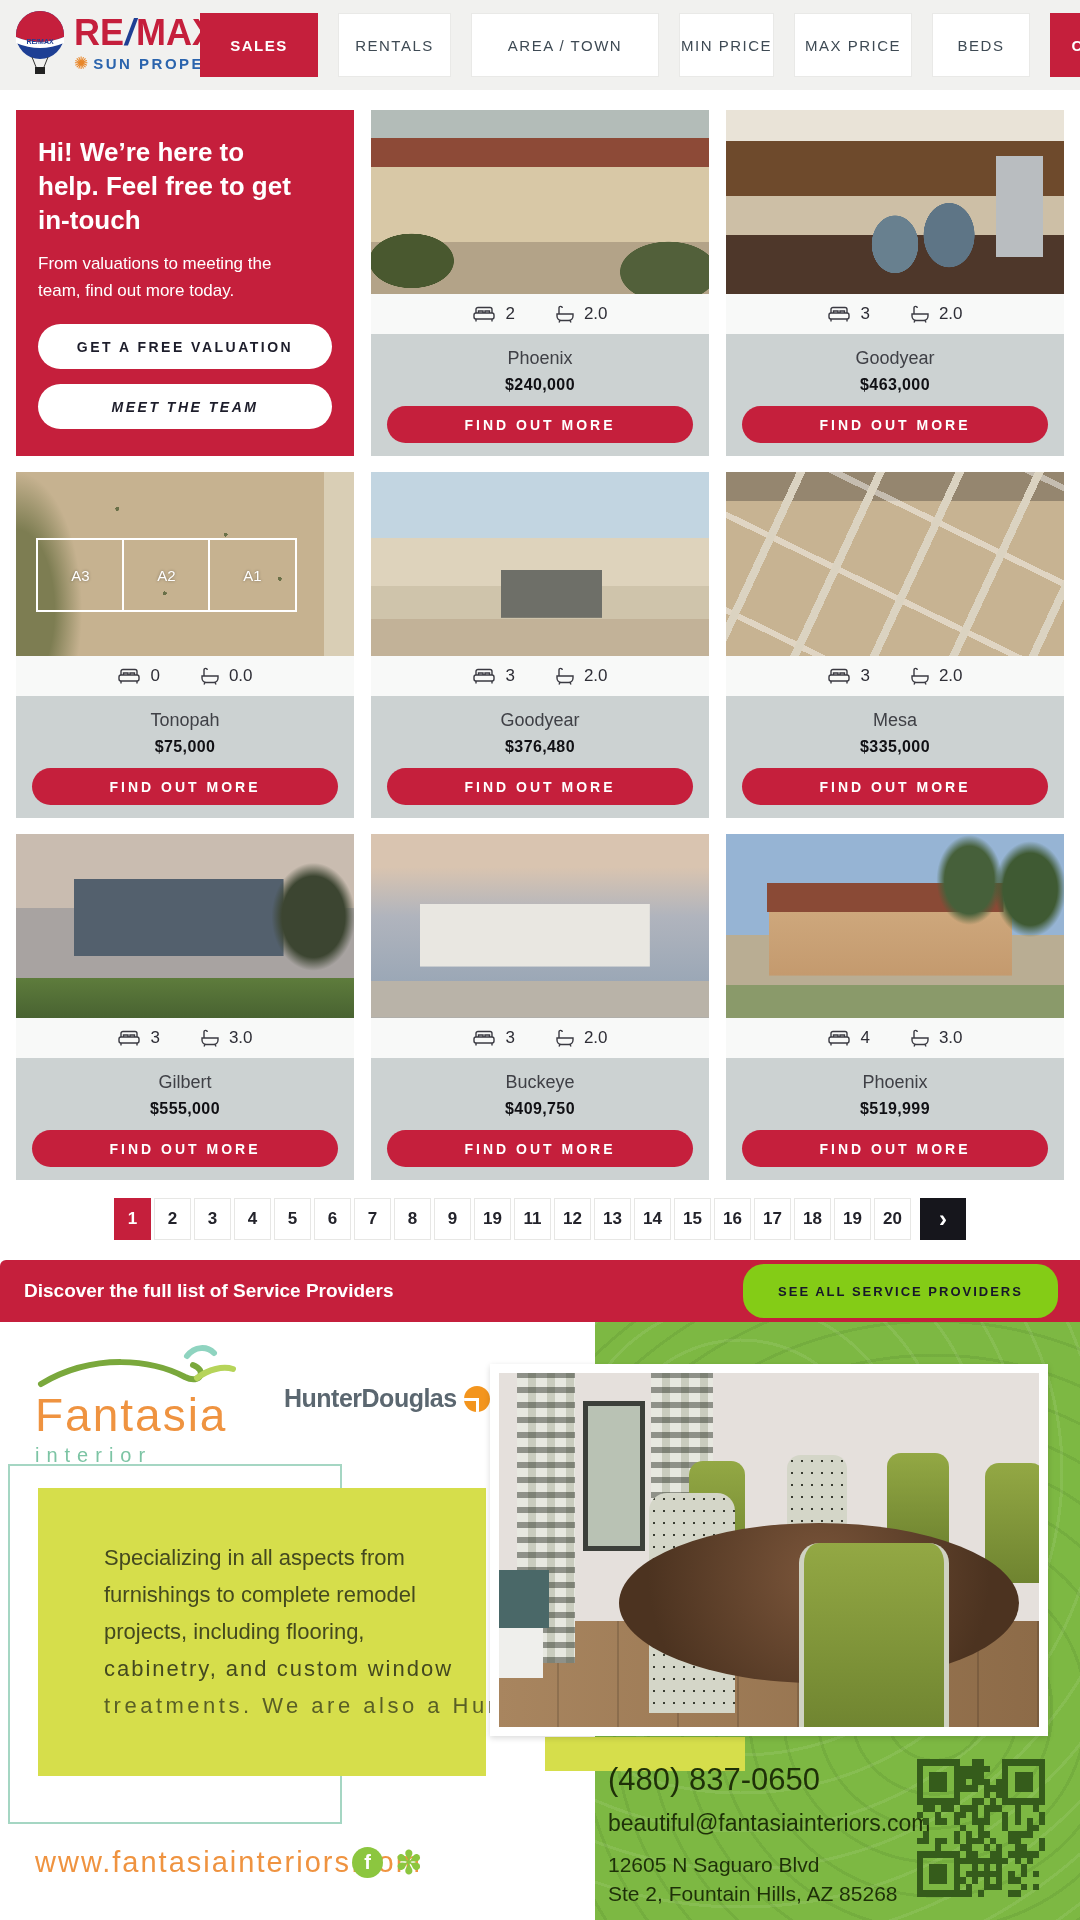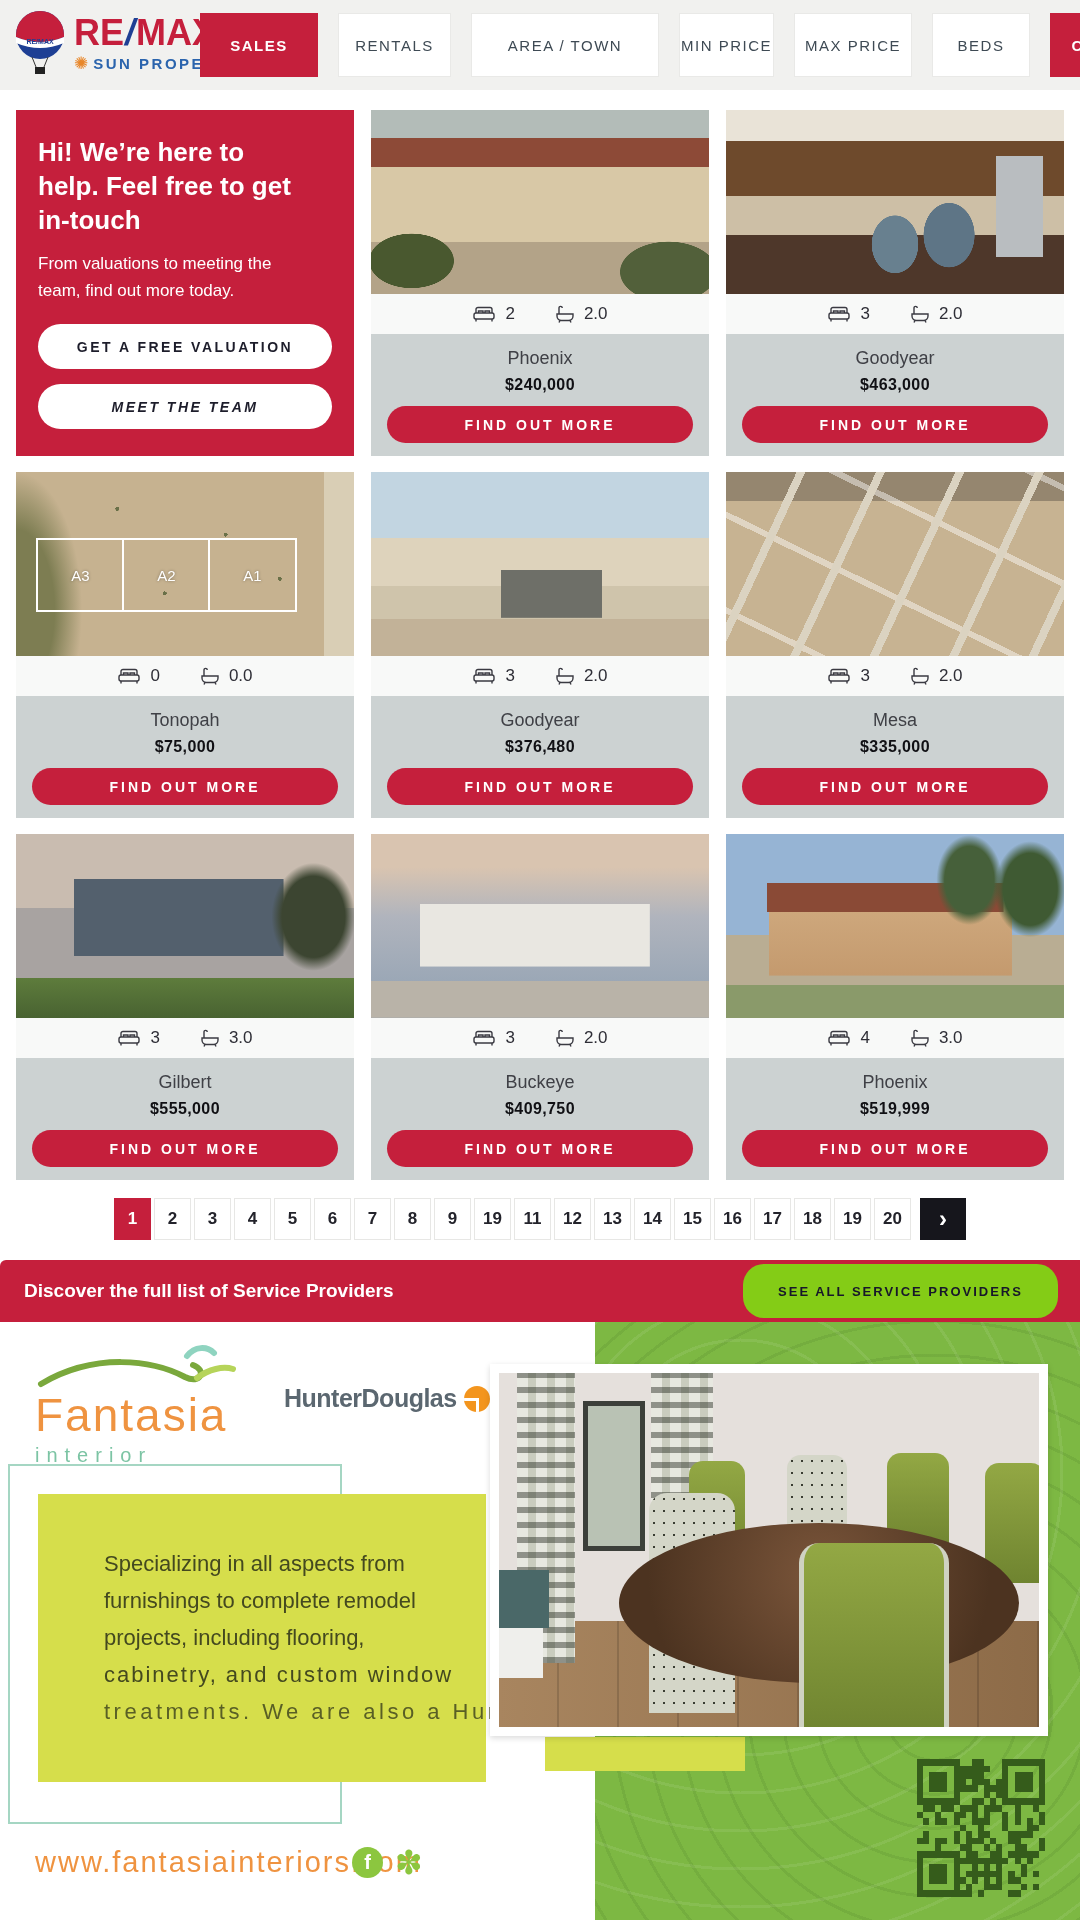--- a/index.html
+++ b/index.html
@@ -114,21 +114,21 @@
   .fantasia-logo { position:absolute; left:35px; top:22px; width:230px; }
   .fantasia-name { font-size:46px; color:#ef9340; letter-spacing:2px; margin-top:-6px; }
   .fantasia-sub { font-size:20px; color:#7cc4a4; letter-spacing:7px; margin-top:2px; }
   .hd-logo { position:absolute; left:284px; top:62px; display:flex; align-items:center; gap:7px; }
   .hd-text { font-size:25px; font-weight:bold; color:#5b6770; letter-spacing:-0.5px; }
   .hd-mark { position:relative; width:26px; height:26px; border-radius:50%; background:#f3951e; overflow:hidden; }
   .hd-mark::before { content:""; position:absolute; left:0; top:12px; width:14px; height:3px; background:#fff; }
   .hd-mark::after { content:""; position:absolute; left:12px; top:12px; width:3px; height:14px; background:#fff; }
 
   .teal-box { position:absolute; left:8px; top:142px; width:334px; height:360px; border:2px solid #a5d6c3; background:#fff; }
-  .lime-box { position:absolute; left:38px; top:172px; width:448px; height:288px; background:#d6de4b; padding:52px 0 0 66px; }
+  .lime-box { position:absolute; left:38px; top:166px; width:448px; height:288px; background:#d6de4b; padding:52px 0 0 66px; }
   .lime-box .line { font-size:22px; color:#44491f; line-height:1.68; white-space:nowrap; }
   .lime-box .ls1 { letter-spacing:2px; }
   .lime-box .ls2 { letter-spacing:3.5px; opacity:.85; }
   .lime-box .ls3 { font-size:18px; letter-spacing:6px; opacity:.6; margin-top:6px; }
 
   .lime-accent { position:absolute; left:545px; top:415px; width:200px; height:34px; background:#d6de4b; }
 
   .photo { position:absolute; left:490px; top:42px; width:558px; height:372px; background:#fff; padding:9px;
            box-shadow:0 2px 6px rgba(0,0,0,.15); }
   .scene { position:relative; width:100%; height:100%; overflow:hidden;
@@ -524,20 +524,28 @@
         <div class="chair green-chair ch1"></div>
         <div class="chair pat-chair ch2"></div>
         <div class="chair green-chair ch3"></div>
         <div class="chair green-chair ch4"></div>
         <div class="chair pat-chair ch5"></div>
         <div class="table"></div>
         <div class="chair green-chair ch6"></div>
       </div>
     </div>
 
+    <div class="contact">
+      <div class="phone">(480) 837-0650</div>
+      <div class="email">beautiful@fantasiainteriors.com</div>
+      <div class="addr">
+        <div>12605 N Saguaro Blvd</div>
+        <div>Ste 2, Fountain Hills, AZ 85268</div>
+      </div>
+    </div>
 
     <div class="qr">
         <div class="on"></div>
         <div class="on"></div>
         <div class="on"></div>
         <div class="on"></div>
         <div class="on"></div>
         <div class="on"></div>
         <div class="on"></div>
         <div></div>

